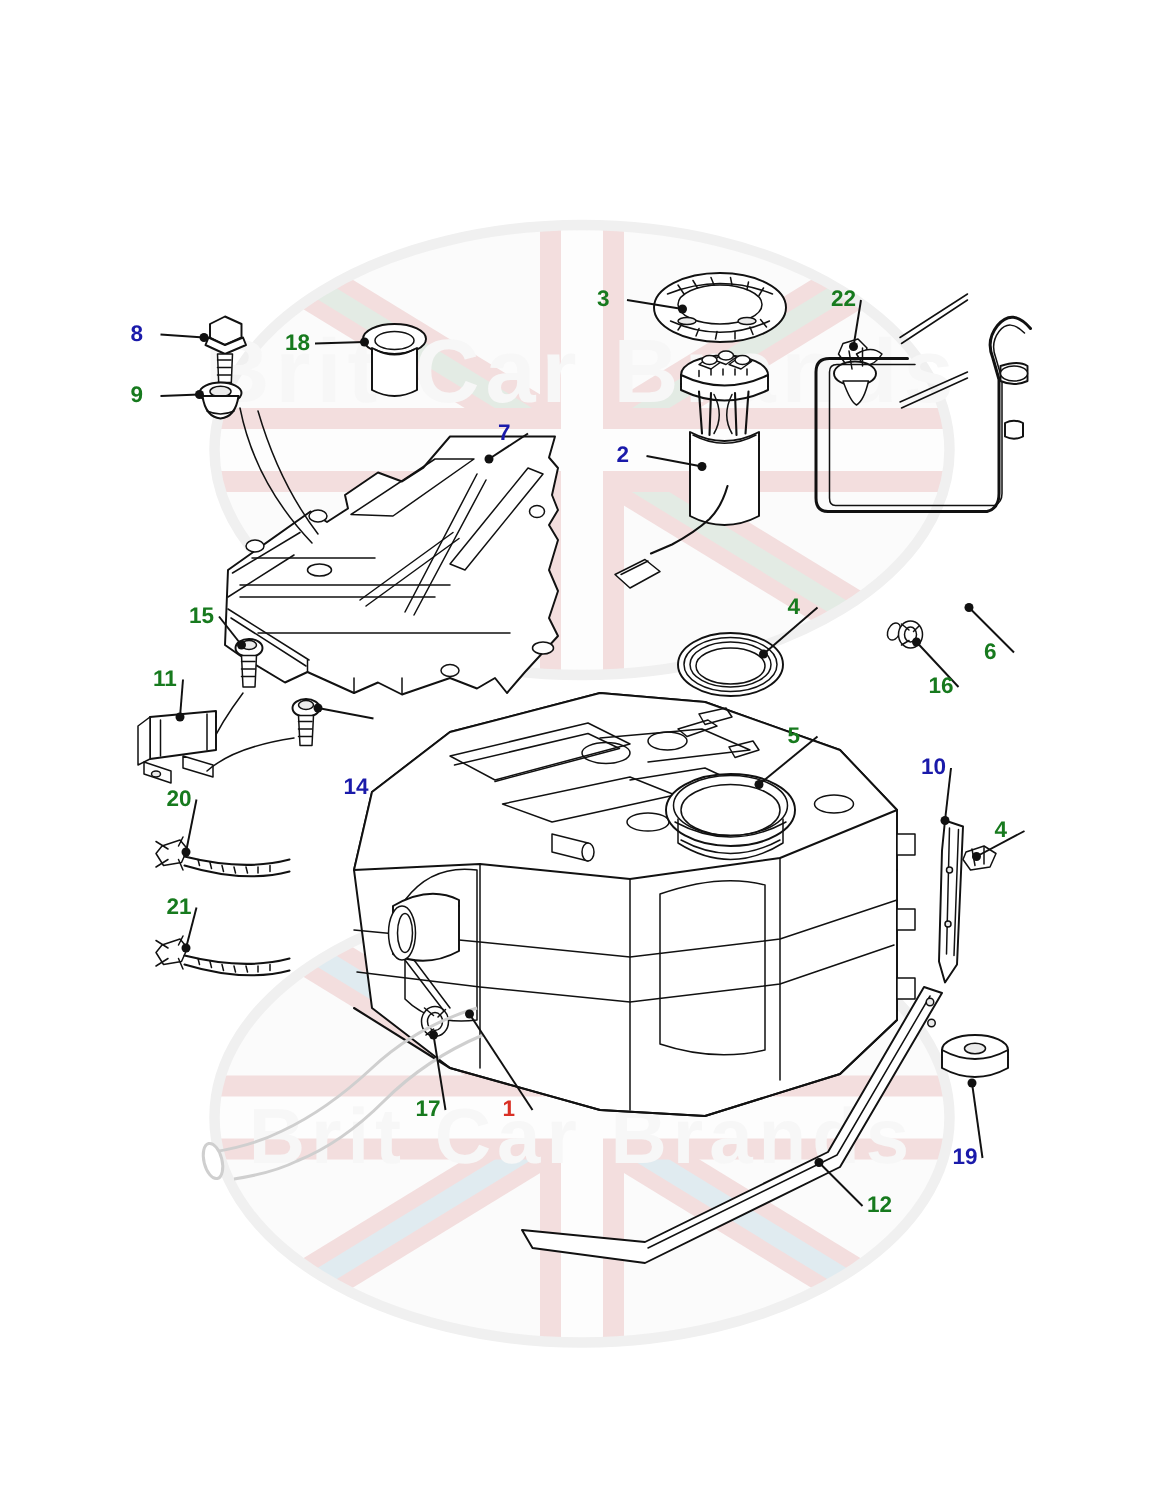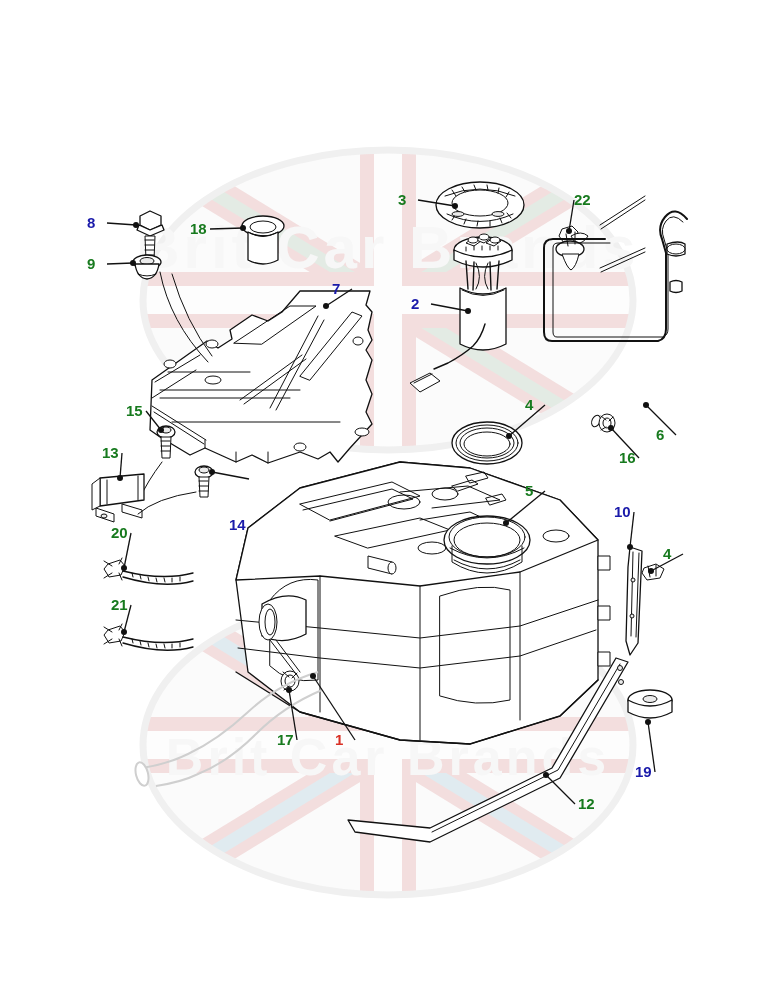--- a/index.html
+++ b/index.html
@@ -411,24 +411,24 @@
       <div class="lbl green" style="left: 398px; top: 192px;">3</div>
       <div class="lbl green" style="left: 525px; top: 397px;">4</div>
       <div class="lbl green" style="left: 525px; top: 483px;">5</div>
       <div class="lbl green" style="left: 656px; top: 427px;">6</div>
       <div class="lbl blue" style="left: 332px; top: 281px;">7</div>
       <div class="lbl blue" style="left: 87px; top: 215px;">8</div>
       <div class="lbl green" style="left: 87px; top: 256px;">9</div>
       <div class="lbl blue" style="left: 614px; top: 504px;">10</div>
       <div class="lbl green" style="left: 663px; top: 546px;">4</div>
       <div class="lbl green" style="left: 555px; top: 796px; margin-left: 23px;">12</div>
-      <div class="lbl green" style="left: 102px; top: 445px;">13</div>
+      <div class="lbl green" style="left: 102px; top: 445px;">11</div>
       <div class="lbl blue" style="left: 229px; top: 495px; margin-top: 22px;">14</div>
       <div class="lbl green" style="left: 126px; top: 403px; text-align: right;">15</div>
       <div class="lbl green" style="left: 619px; top: 450px;">16</div>
       <div class="lbl green" style="left: 277px; top: 732px;">17</div>
       <div class="lbl green" style="left: 190px; top: 221px; text-align: center;">18</div>
       <div class="lbl blue" style="left: 635px; top: 764px;">19</div>
       <div class="lbl green" style="left: 111px; top: 525px;">20</div>
       <div class="lbl green" style="left: 111px; top: 597px;">21</div>
-      <div class="lbl green" style="left: 574px; top: 192px;">22</div>
+      <div class="lbl green" style="left: 554px; top: 192px;">22</div>
     </div>
 </div>
 
 </body></html>

